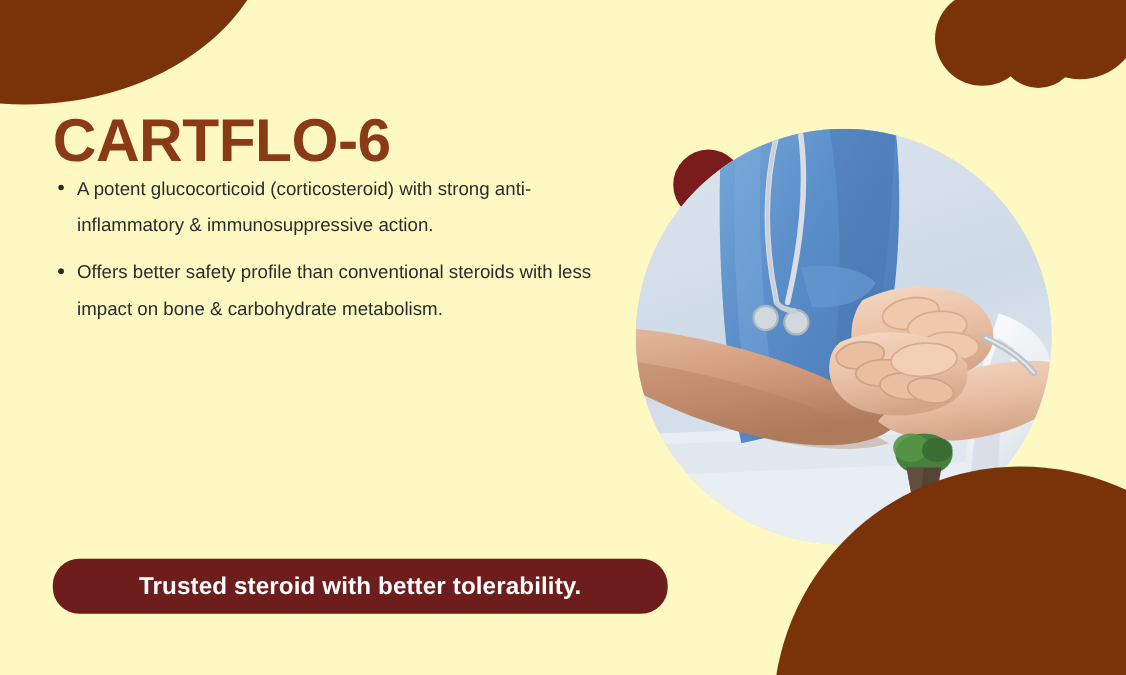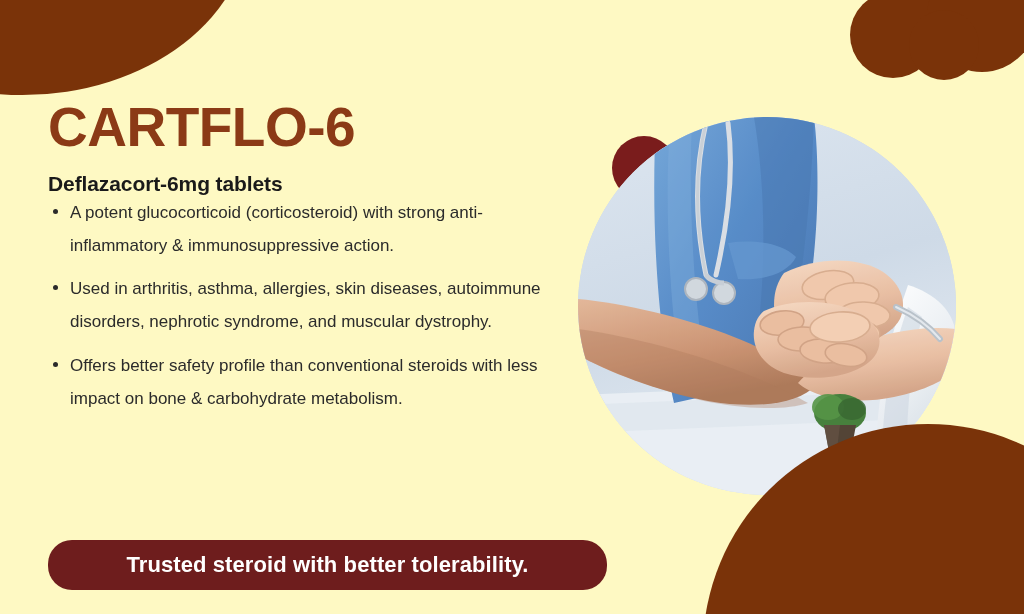--- a/index.html
+++ b/index.html
@@ -103,21 +103,21 @@
     position:absolute;
     left:5px; top:13px;
     width:5px; height:5px;
     background:#2b2b2b;
     border-radius:50%;
   }
 
   
   #tagline-banner {
     position:absolute;
-    left:48px; top:540px;
+    left:48px; top:508px;
     width:559px; height:50px;
     background:var(--maroon-banner);
     border-radius:24px;
     display:flex;
     align-items:center;
     justify-content:center;
   }
   #tagline-text {
     color:#ffffff;
     font-size:22px;
@@ -241,30 +241,28 @@
       <path d="M246 308 L262 308 L258 340 L252 340 Z" fill="#5b4839" opacity="0.8"></path>
 
       <rect x="0" y="0" width="378" height="378" fill="#ffffff" opacity="0.05"></rect>
     </svg>
   </div>
 
   <div class="deco" id="shape-bottom-right"></div>
 
   <div id="content">
     <h1 id="page-title">CARTFLO-6</h1>
-    <h2 id="product-subtitle">Deflazacort-6mg tablets</h2>
 
     <ul id="feature-list">
       <li>
         <span class="dot"></span>
         <span>A potent glucocorticoid (corticosteroid) with strong anti-inflammatory &amp; immunosuppressive action.</span>
       </li>
       <li>
         <span class="dot"></span>
-        <span>Used in arthritis, asthma, allergies, skin diseases, autoimmune disorders, nephrotic syndrome, and muscular dystrophy.</span>
       </li>
       <li>
         <span class="dot"></span>
         <span>Offers better safety profile than conventional steroids with less impact on bone &amp; carbohydrate metabolism.</span>
       </li>
     </ul>
   </div>
 
   <div id="tagline-banner">
     <span id="tagline-text">Trusted steroid with better tolerability.</span>

